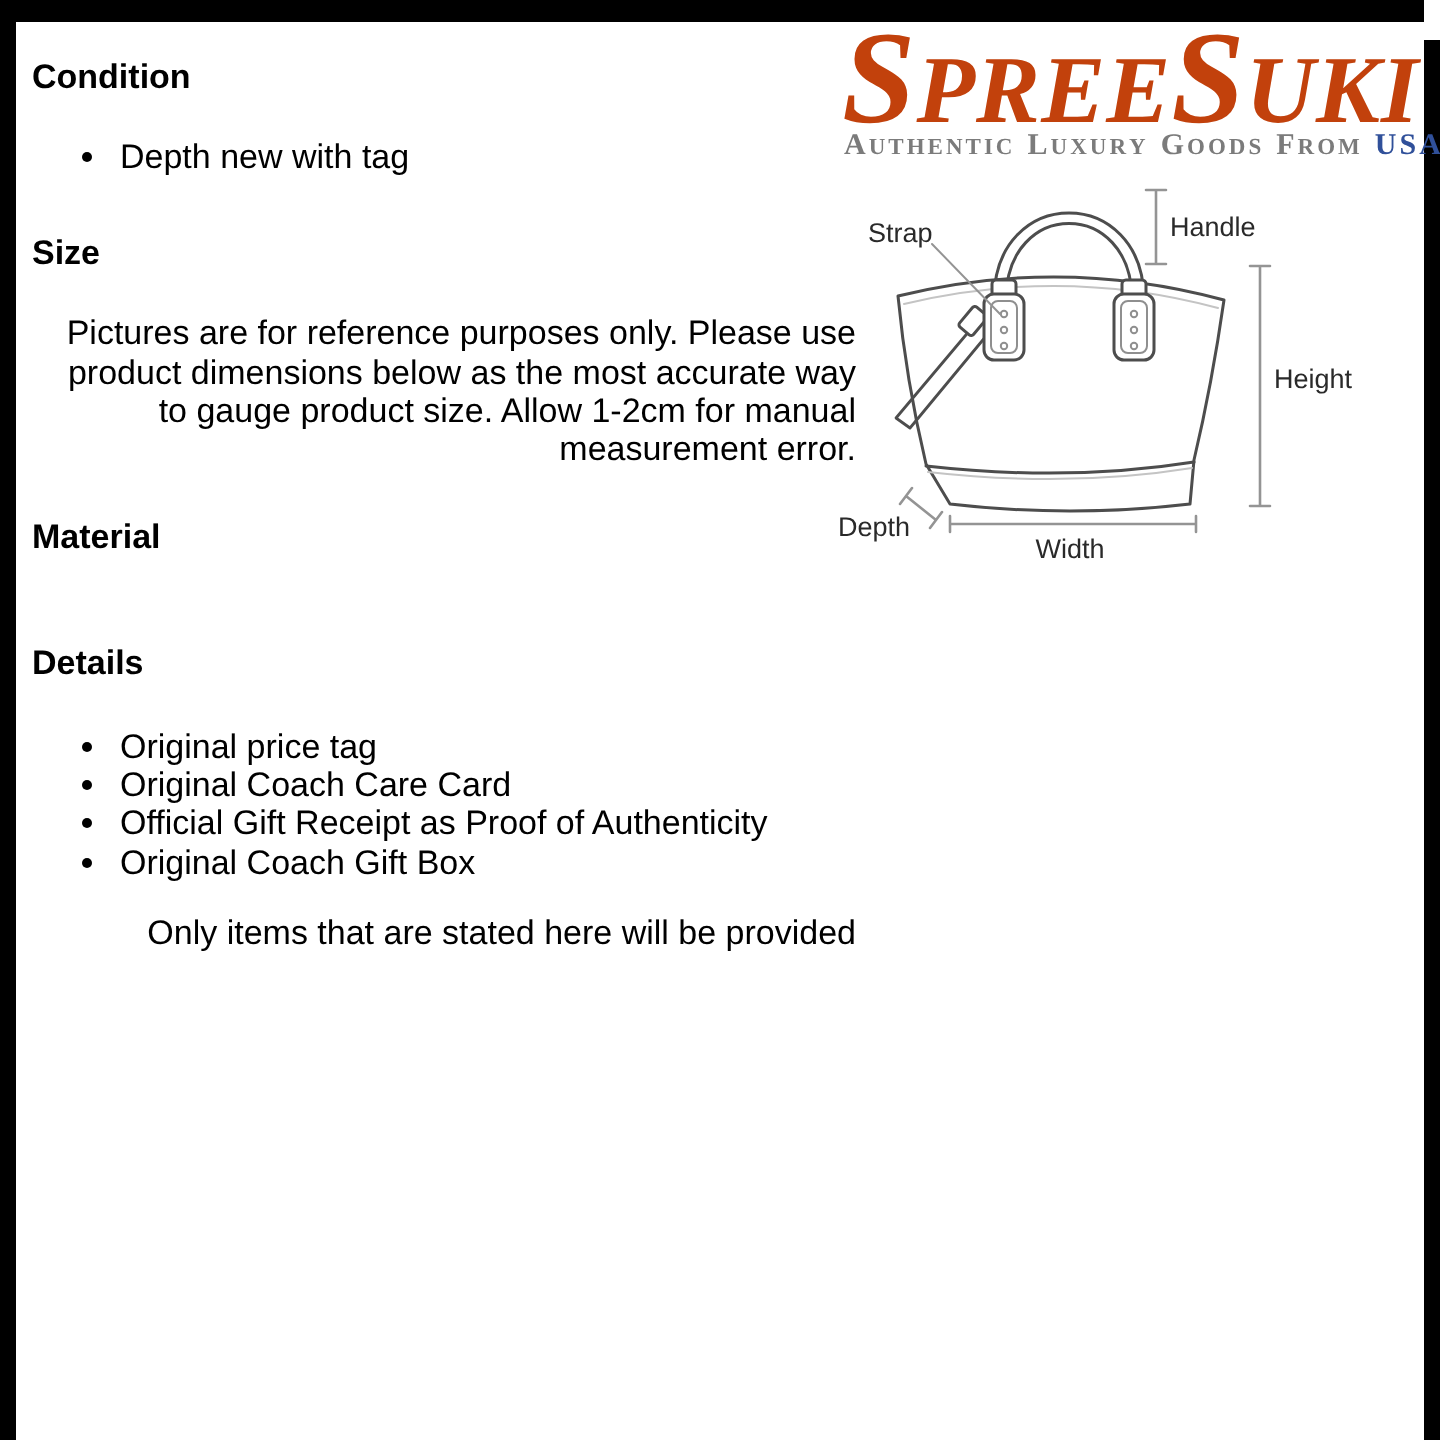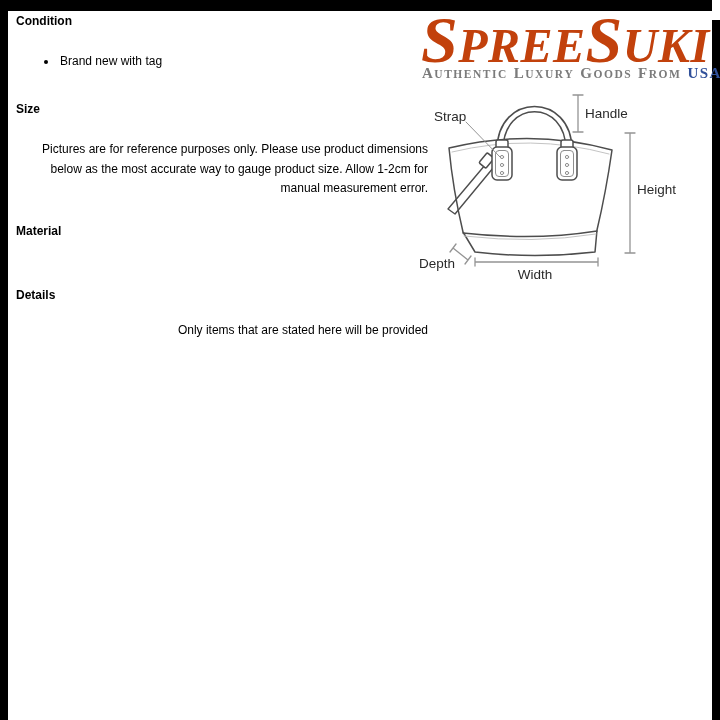--- a/index.html
+++ b/index.html
@@ -7,21 +7,21 @@
     width:720px;height:720px;overflow:hidden;position:relative;
     background:#ffffff;color:#000;
     font-family:"Liberation Sans",sans-serif;
   }
   
   .bar-top{position:absolute;left:0;top:0;width:712px;height:11px;background:#000;}
   .bar-left{position:absolute;left:0;top:0;width:8px;height:720px;background:#000;}
   .bar-right{position:absolute;left:712px;top:20px;width:8px;height:700px;background:#000;}
 
   
-  .content{position:absolute;left:16px;top:0;width:412px;font-size:12px;line-height:19.4px;}
+  .content{position:absolute;left:16px;top:17px;width:412px;font-size:17px;line-height:19.4px;}
   .h{font-weight:bold;}
   p{margin:0;text-align:right;}
   ul{margin:0;padding:0 0 0 42px;list-style:disc;}
   li{padding-left:2px;}
   .h-condition{margin-top:12px}
   .ul-condition{margin-top:21px}
   .h-size{margin-top:28px}
   .p-size{margin-top:21px}
   .ul-size{margin-top:23px}
   .h-material{margin-top:24px}
@@ -51,30 +51,36 @@
 </head>
 <body>
 
 <div class="bar-top"></div>
 <div class="bar-left"></div>
 <div class="bar-right"></div>
 
 <div class="content">
   <div class="h h-condition">Condition</div>
   <ul class="ul-condition">
-    <li>Brand new with tag</li>
+    <li>Depth new with tag</li>
   </ul>
 
   <div class="h h-size">Size</div>
   <p class="p-size">Pictures are for reference purposes only. Please use product dimensions below as the most accurate way to gauge product size. Allow 1-2cm for manual measurement error.</p>
 
   <div class="h h-material">Material</div>
 
   <div class="h h-details">Details</div>
 
+  <ul class="ul-comes">
+    <li>Original price tag</li>
+    <li>Original Coach Care Card</li>
+    <li>Official Gift Receipt as Proof of Authenticity</li>
+    <li>Original Coach Gift Box</li>
+  </ul>
 
   <p class="p-footer">Only items that are stated here will be provided</p>
 </div>
 
 <div class="brand" style="color: #c2410c; font-style: italic;"><span class="lg">S</span><span class="sm">P</span><span class="sm">R</span><span class="sm">E</span><span class="sm">E</span><span class="lg">S</span><span class="sm">U</span><span class="sm">K</span><span class="sm">I</span></div>
 <div class="tagline">
   <span style="color: rgb(123, 123, 123);"><span class="tlg">A</span><span class="tsm">U</span><span class="tsm">T</span><span class="tsm">H</span><span class="tsm">E</span><span class="tsm">N</span><span class="tsm">T</span><span class="tsm">I</span><span class="tsm">C</span><span class="wordgap"></span><span class="tlg">L</span><span class="tsm">U</span><span class="tsm">X</span><span class="tsm">U</span><span class="tsm">R</span><span class="tsm">Y</span><span class="wordgap"></span><span class="tlg">G</span><span class="tsm">O</span><span class="tsm">O</span><span class="tsm">D</span><span class="tsm">S</span><span class="wordgap"></span><span class="tlg">F</span><span class="tsm">R</span><span class="tsm">O</span><span class="tsm">M</span></span><span class="wordgap"></span><span class="t-accent" style="color: rgb(48, 80, 154);">USA</span>
 </div>
 
 <svg class="diagram" viewBox="0 0 300 205" xmlns="http://www.w3.org/2000/svg">

